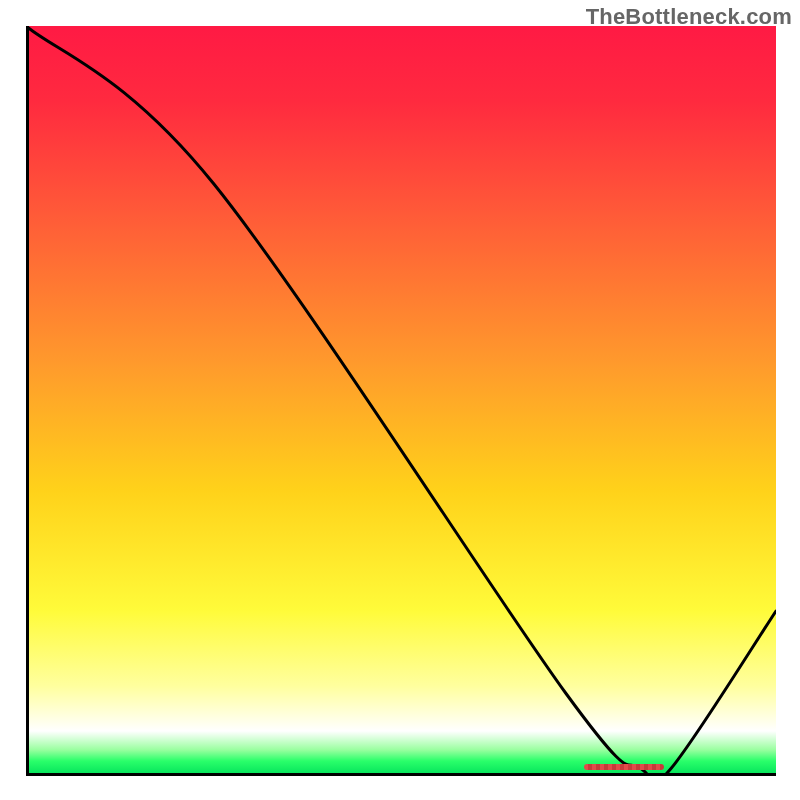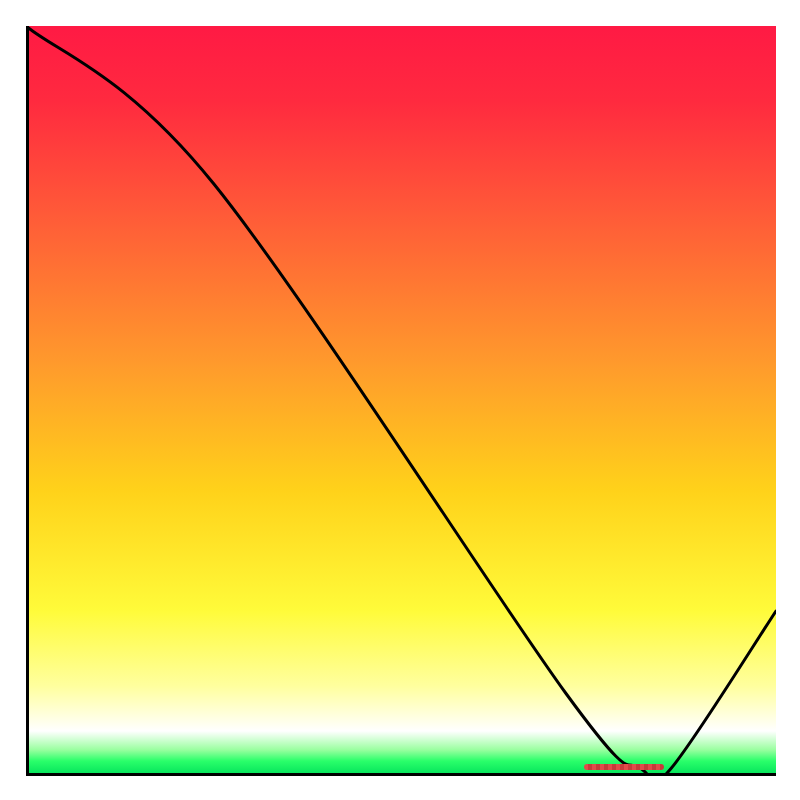--- a/index.html
+++ b/index.html
@@ -81,20 +81,21 @@
     );
     left: 558px;
     top: 738px;
   }
 </style>
 </head>
 <body>
 
 <div class="container">
 
+  <div class="watermark">TheBottleneck.com</div>
 
   <div class="plot-area">
     <div class="gradient-fill"></div>
 
     <svg class="curve" viewBox="0 0 750 750" preserveAspectRatio="none">
       <path id="curve-path" d="M 0 0 C 31.25 26.25, 97.5 46.25, 187.5 157.5 C 277.5 268.75, 468.75 570, 540 667.5 C 611.25 765, 597.5 730, 615 742.5 C 632.5 755, 622.5 768.75, 645 742.5 C 667.5 716.25, 732.5 611.25, 750 585" fill="none" stroke="#000000" stroke-width="3" stroke-linejoin="round" stroke-linecap="round"></path>
     </svg>
 
     <svg class="axes" viewBox="0 0 750 750" preserveAspectRatio="none">
       <line x1="0" y1="0" x2="0" y2="750" stroke="#000" stroke-width="6"></line>

